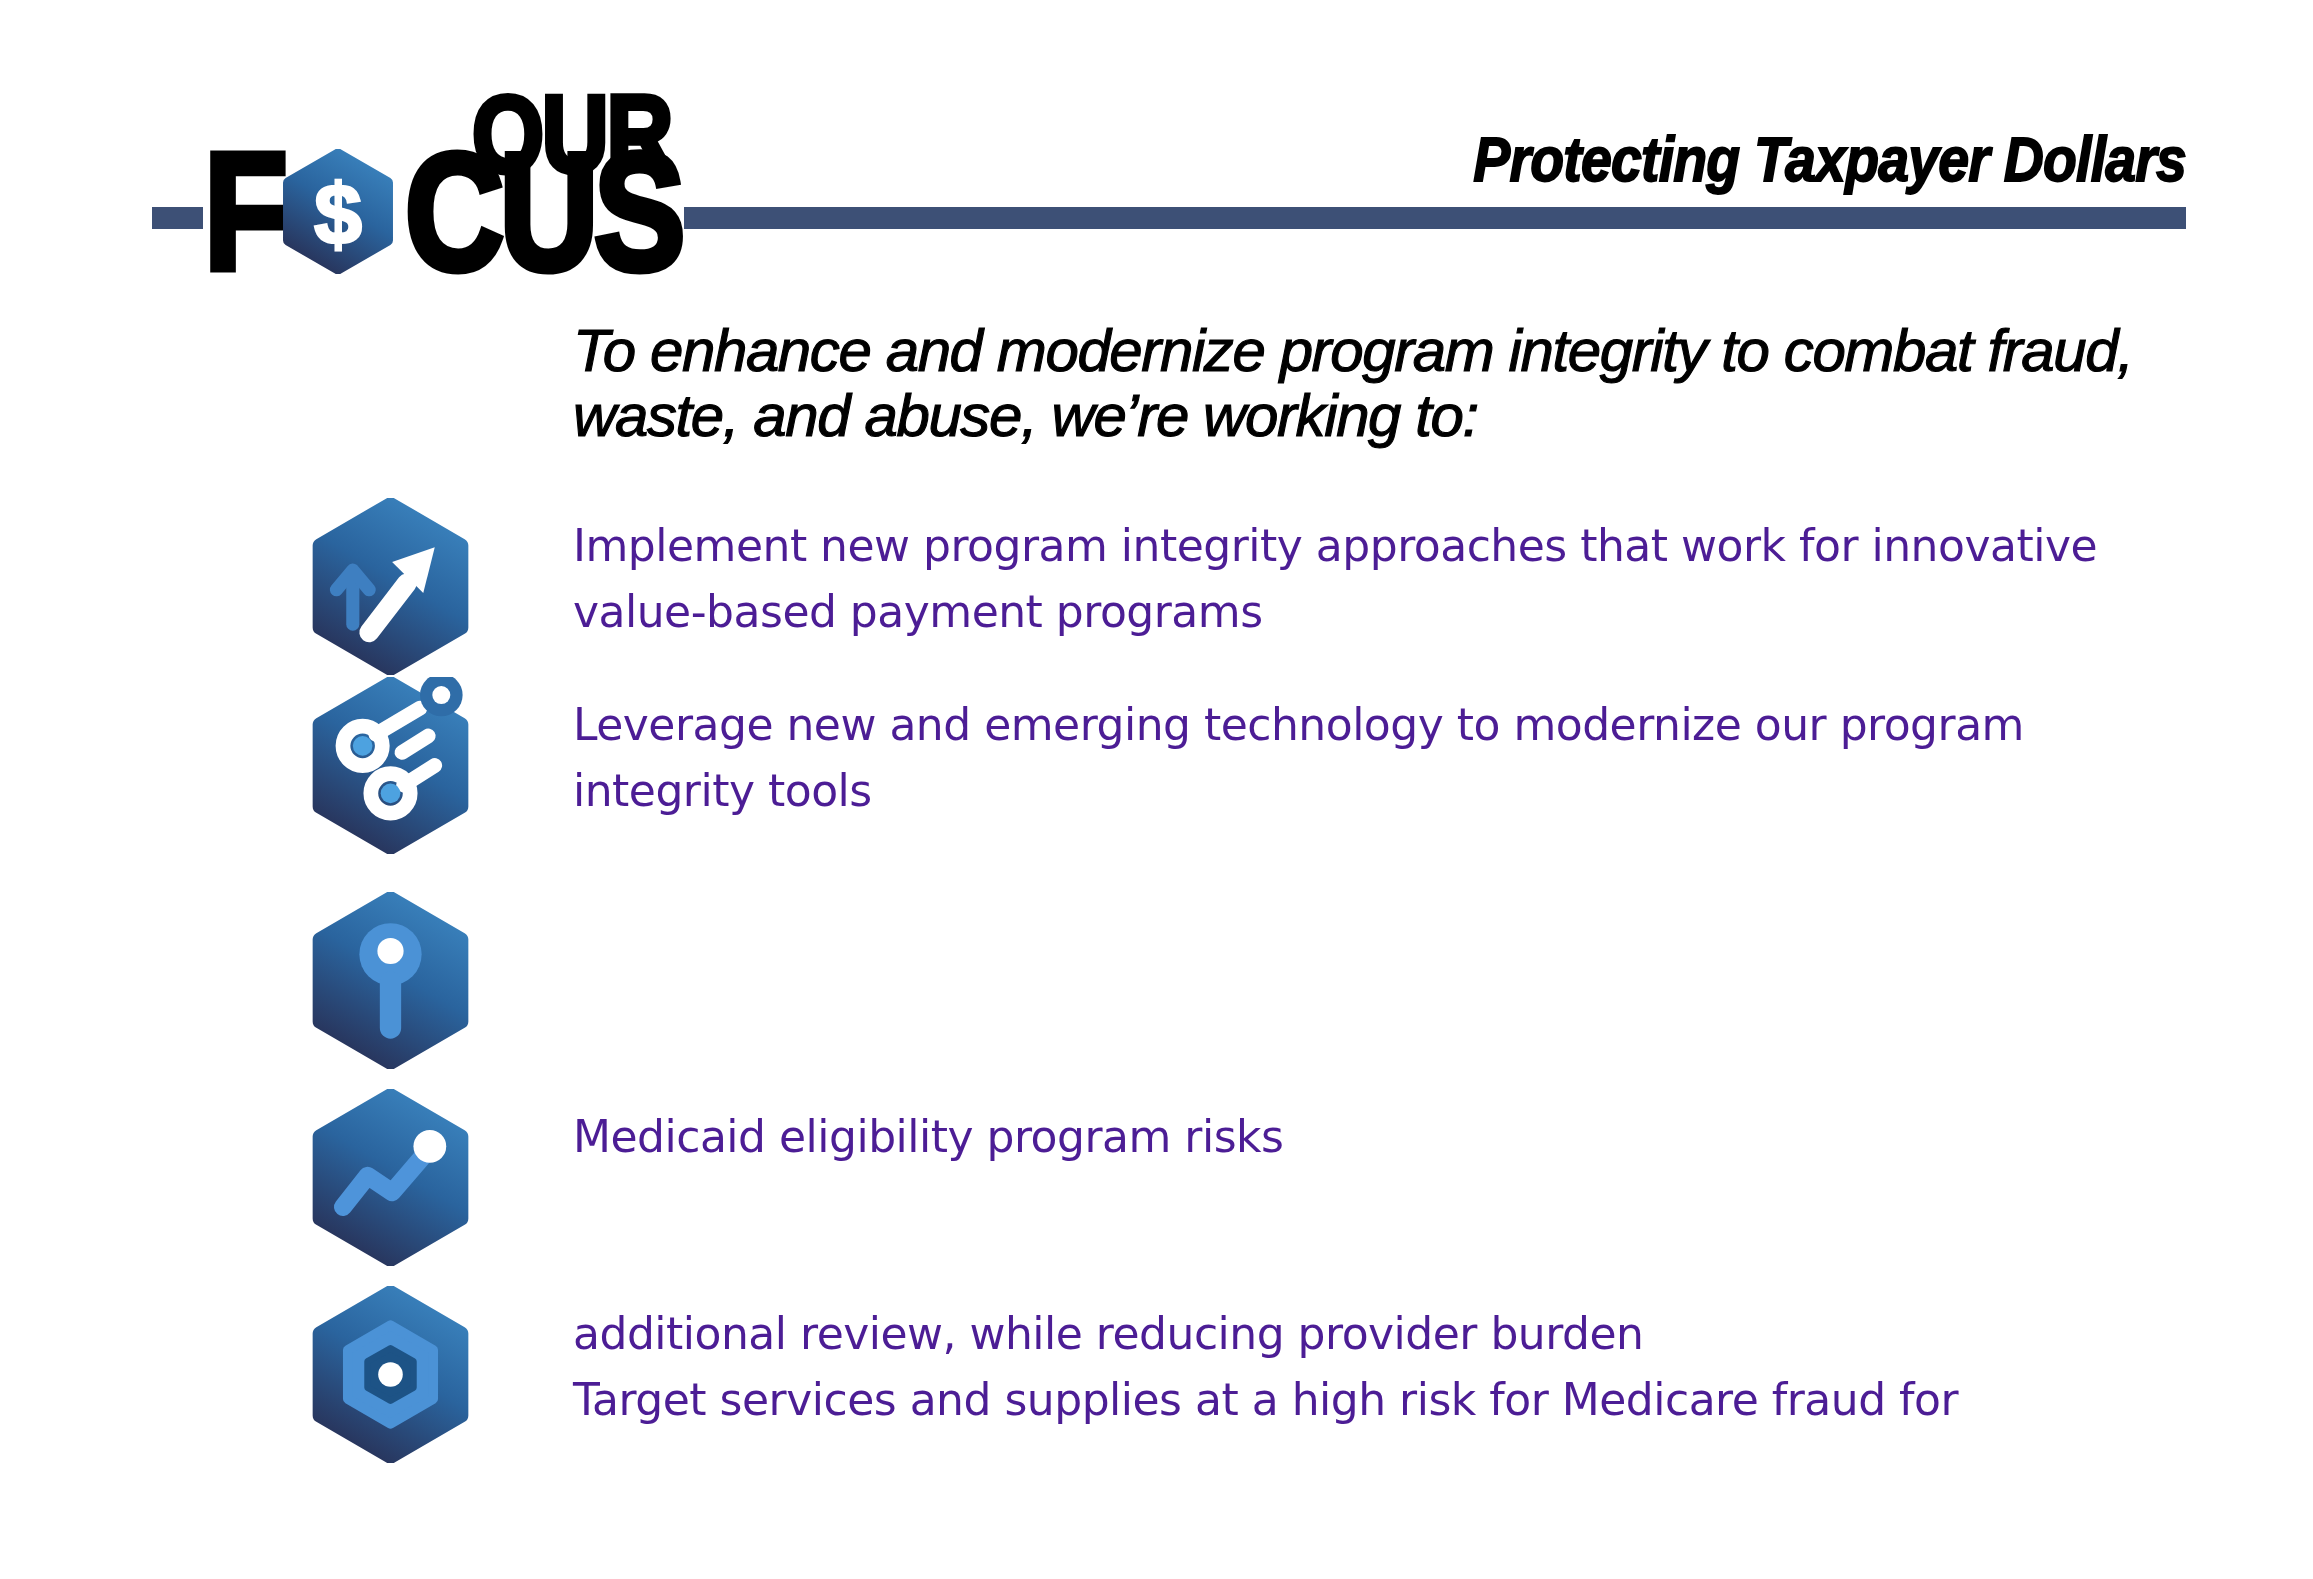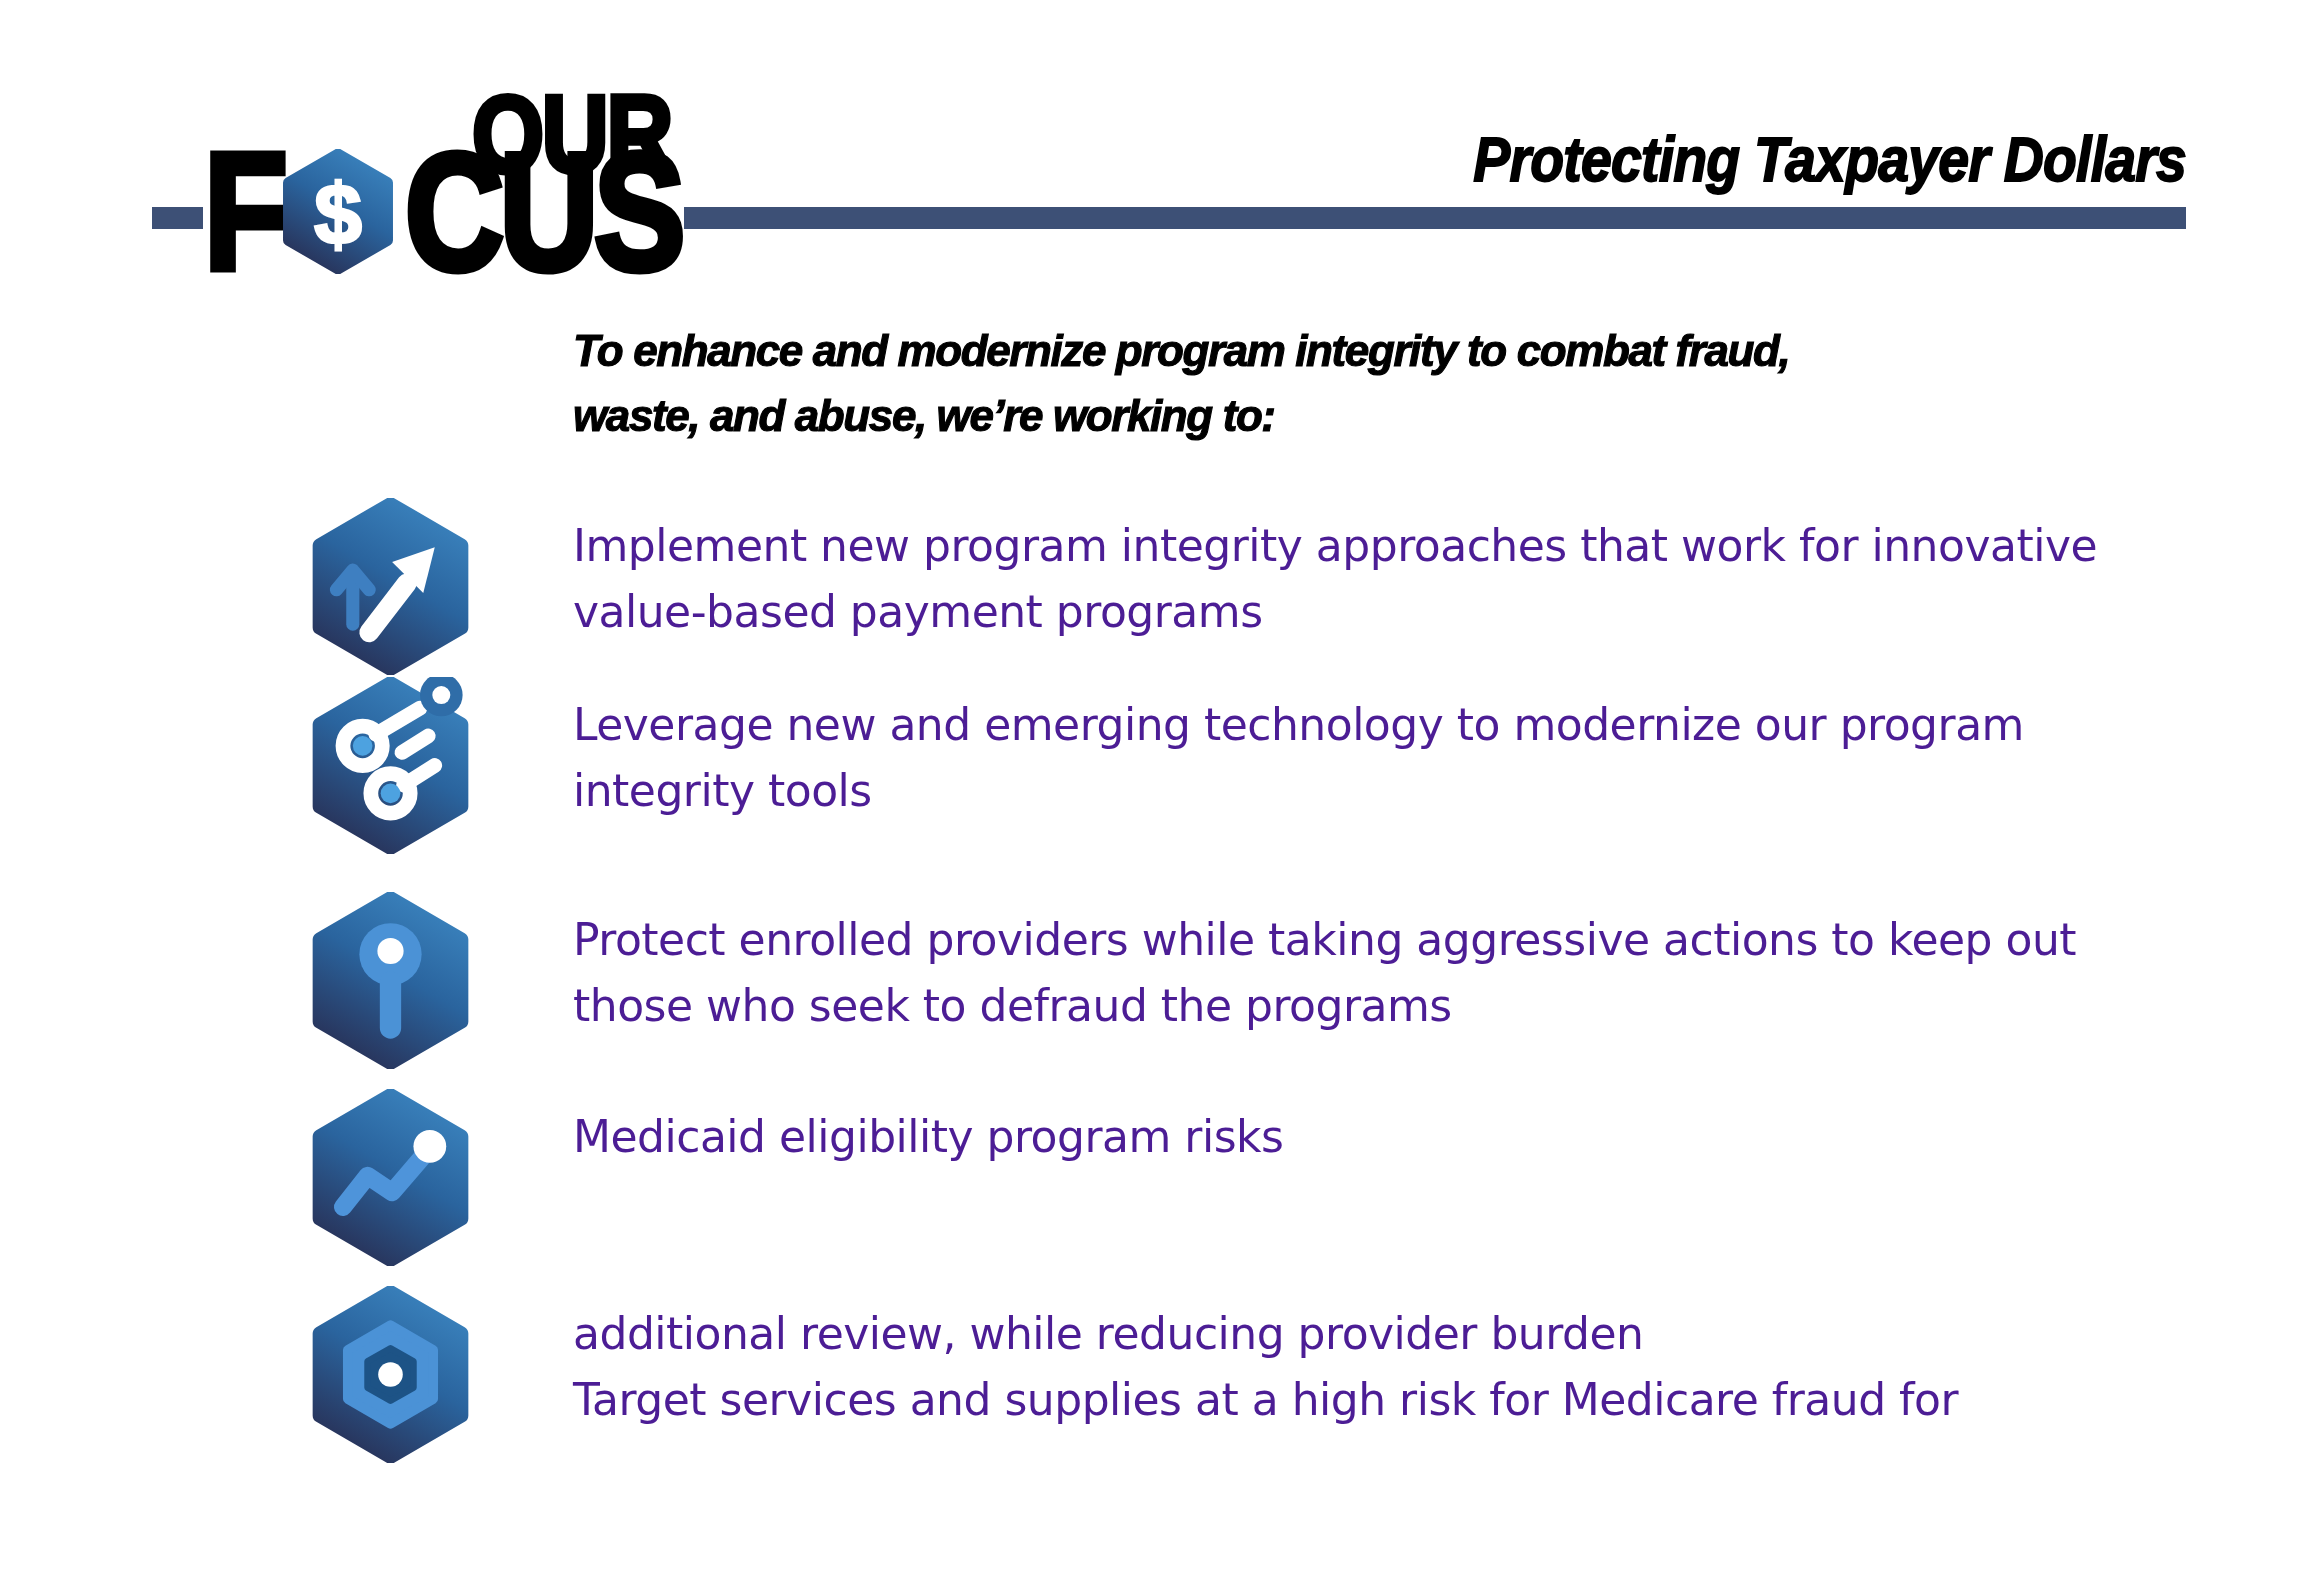--- a/index.html
+++ b/index.html
@@ -25,21 +25,21 @@
   .header-rule{position:absolute;left:684px;top:207px;width:1502px;height:22px;background:#3d5076;}
   
   .header-title{
     position:absolute;right:128px;top:128px;display:inline-block;
     font-size:63px;line-height:63px;font-weight:700;font-style:italic;letter-spacing:-0.9px;
     -webkit-text-stroke:1.8px #000;transform:scaleX(.88);transform-origin:right top;white-space:nowrap;
   }
   
   .intro{
     position:absolute;left:573px;top:318px;
-    font-size:44px;line-height:65px;font-weight:700;font-style:italic;letter-spacing:-1.4px;
+    font-size:60px;line-height:65px;font-weight:400;font-style:italic;letter-spacing:-1.4px;
     -webkit-text-stroke:1.1px #000;
   }
   .intro span{display:block;white-space:nowrap;}
   
   .row{position:absolute;left:0;width:2314px;height:197px;}
   .hex-icon{position:absolute;left:308px;top:0;}
   .bullet-text{
     position:absolute;left:573px;top:15.4px;color:#4c1d95;
     font-family:"DejaVu Sans","Liberation Sans",sans-serif;
     font-size:44px;line-height:66px;letter-spacing:-0.5px;
@@ -129,24 +129,20 @@
         <stop offset="0" stop-color="#3a82bd"></stop>
             <stop offset="0.45" stop-color="#2a649e"></stop>
             <stop offset="1" stop-color="#283157"></stop>
       </linearGradient>
         </defs>
       <polygon points="50,4 93,29 93,79 50,104 7,79 7,29" fill="url(#hg3)" stroke="url(#hg3)" stroke-width="9" stroke-linejoin="round"></polygon>
       <circle cx="50" cy="38" r="19" fill="#4b92d6"></circle>
       <line x1="50" y1="55" x2="50" y2="83" stroke="#4b92d6" stroke-width="13" stroke-linecap="round"></line>
       <circle cx="50" cy="36" r="8" fill="#ffffff"></circle>
     </svg>
-    <div class="bullet-text">
-      <span>Protect enrolled providers while taking aggressive actions to keep out</span>
-      <span>those who seek to defraud the programs</span>
-    </div>
   </div>
 
   <div class="row" style="top:1089px">
     <svg class="hex-icon" width="165" height="177" viewBox="0 0 100 108">
       <defs>
           <linearGradient id="hg4" x1="0.75" y1="0" x2="0.25" y2="1">
         <stop offset="0" stop-color="#3a82bd"></stop>
             <stop offset="0.45" stop-color="#2a649e"></stop>
             <stop offset="1" stop-color="#283157"></stop>
       </linearGradient>

